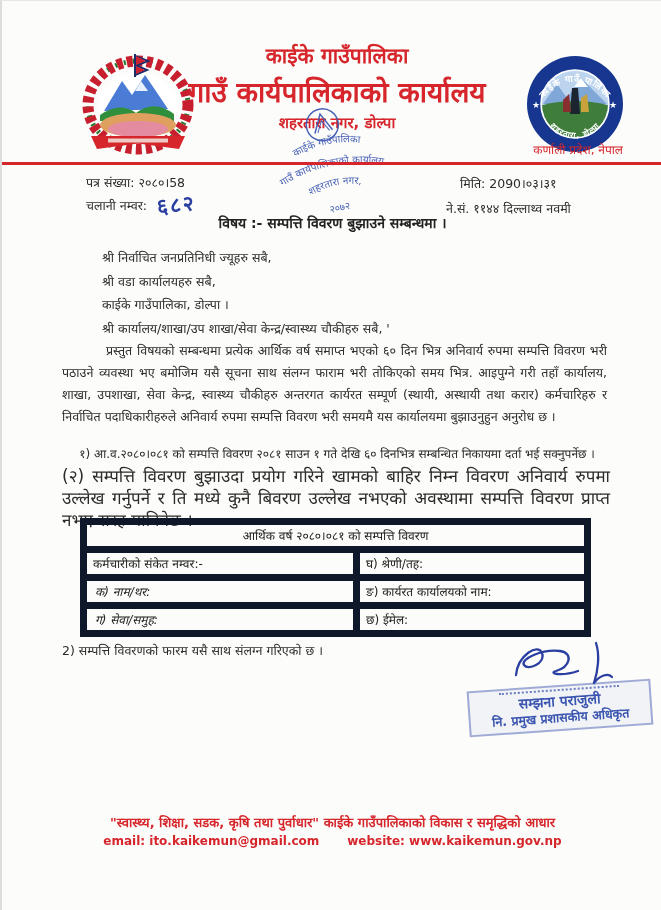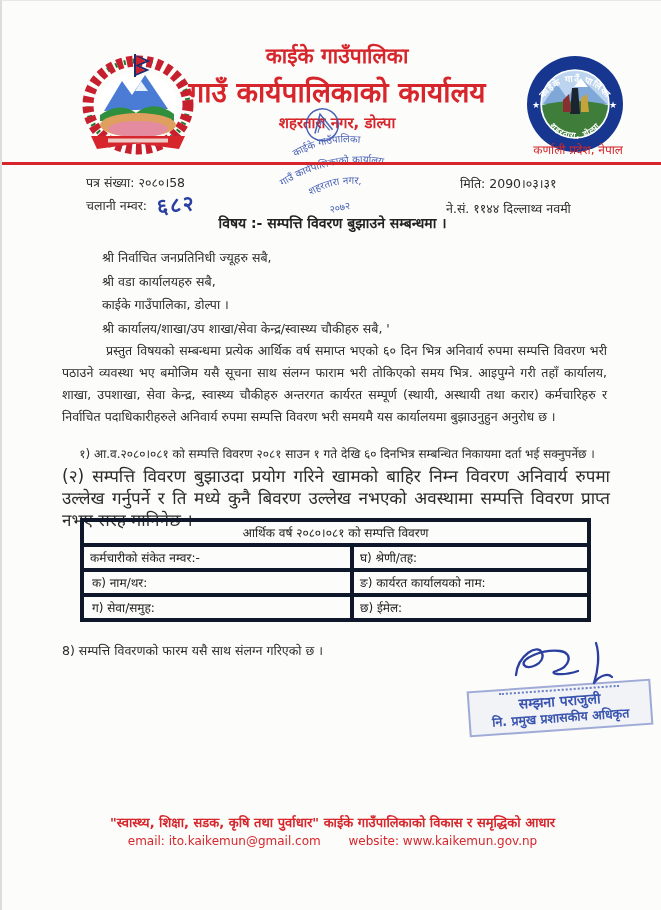--- a/index.html
+++ b/index.html
@@ -34,40 +34,40 @@
   .addressees { position:absolute; top:245px; left:84px; font-size:12.5px; line-height:23.5px;margin-left:16px; }
   
   .body-par { position:absolute; top:339px; left:60px; width:545px; font-size:12.5px;
               line-height:22px; text-align:justify; text-indent:44px; }
   .point-1 { position:absolute; top:444px; left:60px; width:550px; font-size:12px;text-align:center; }
   .point-2 { position:absolute; top:464px; left:60px; width:548px; font-size:17px;
              line-height:22px; text-align:justify; }
   
   .info-table { position:absolute; top:517px; left:78px; width:511px;
                 border-collapse:collapse; font-size:12px; color:#222; }
-  .info-table td { border:4px solid #0f172a; padding:2px 6px; height:17px; }
+  .info-table td { border:7px solid #0f172a; padding:2px 6px; height:17px; }
   .info-table .t-title { text-align:center; }
-  .info-table .indent { padding-left:8px; }
+  .info-table .indent { padding-left:8px;font-style:italic; }
   .col-l { width:252px; }
   
   .closing { position:absolute; top:641px; left:60px; font-size:12.5px; }
   .signature-svg { position:absolute; top:636px; left:506px; width:118px; height:54px; }
   .sig-stamp { position:absolute; top:684px; left:466px; width:172px; transform:rotate(-4deg);
                color:#3a55b0; text-align:center; font-weight:bold;
                border:2px solid rgba(58,85,176,.45); background:rgba(58,85,176,.05);
                padding:2px 4px 3px; }
   .sig-dots { border-top:2px dotted rgba(58,85,176,.75); width:70%; margin:0 auto 1px; height:1px; }
   .sig-name  { font-size:14px; line-height:17px; }
   .sig-title { font-size:12.5px; line-height:16px; }
   
   .footer-slogan { position:absolute; top:812px; left:0; width:661px; text-align:center;
                    color:#d6262c; font-weight:bold; font-size:13px; }
   .footer-contact { position:absolute; top:833px; left:0; width:661px; text-align:center;
                     color:#d6262c; font-size:12px; }
-  .footer-contact span { margin:16px 12px; }
+  .footer-contact span { margin:16px 12px;font-weight:bold; }
 </style>
 </head>
 <body>
 
 <div class="page">
 
   <svg class="logo-left" viewBox="0 0 120 108">
     <ellipse cx="60" cy="54" rx="50" ry="44" fill="none" stroke="#1f7a2e" stroke-width="5" stroke-dasharray="2 7"></ellipse>
     <ellipse cx="60" cy="54" rx="50" ry="44" fill="none" stroke="#c81f2f" stroke-width="11" stroke-dasharray="6 4"></ellipse>
     <ellipse cx="60" cy="56" rx="40" ry="34" fill="#ffffff"></ellipse>
@@ -182,21 +182,21 @@
         <td class="col-l indent">क)  नाम/थर:</td>
         <td>ङ) कार्यरत कार्यालयको नाम:</td>
       </tr>
       <tr>
         <td class="col-l indent">ग)  सेवा/समुह:</td>
         <td>छ) ईमेल:</td>
       </tr>
     </tbody>
   </table>
 
-  <div class="closing">8) सम्पत्ति विवरणको फारम यसै साथ संलग्न गरिएको छ ।</div>
+  <div class="closing">2) सम्पत्ति विवरणको फारम यसै साथ संलग्न गरिएको छ ।</div>
 
   <svg class="signature-svg" viewBox="0 0 118 54">
     <path d="M8,38 C10,18 30,6 34,16 C38,26 20,34 16,28 C12,22 34,12 52,14 C66,16 62,30 48,34 C40,36 52,40 70,34" fill="none" stroke="#2b3fa0" stroke-width="2.3" stroke-linecap="round"></path>
     <path d="M88,6 C92,18 90,34 86,46 M86,46 C92,38 100,36 104,40" fill="none" stroke="#2b3fa0" stroke-width="2.3" stroke-linecap="round"></path>
   </svg>
   <div class="sig-stamp">
     <div class="sig-dots"></div>
     <div class="sig-name">सम्झना पराजुली</div>
     <div class="sig-title">नि. प्रमुख प्रशासकीय अधिकृत</div>
   </div>

